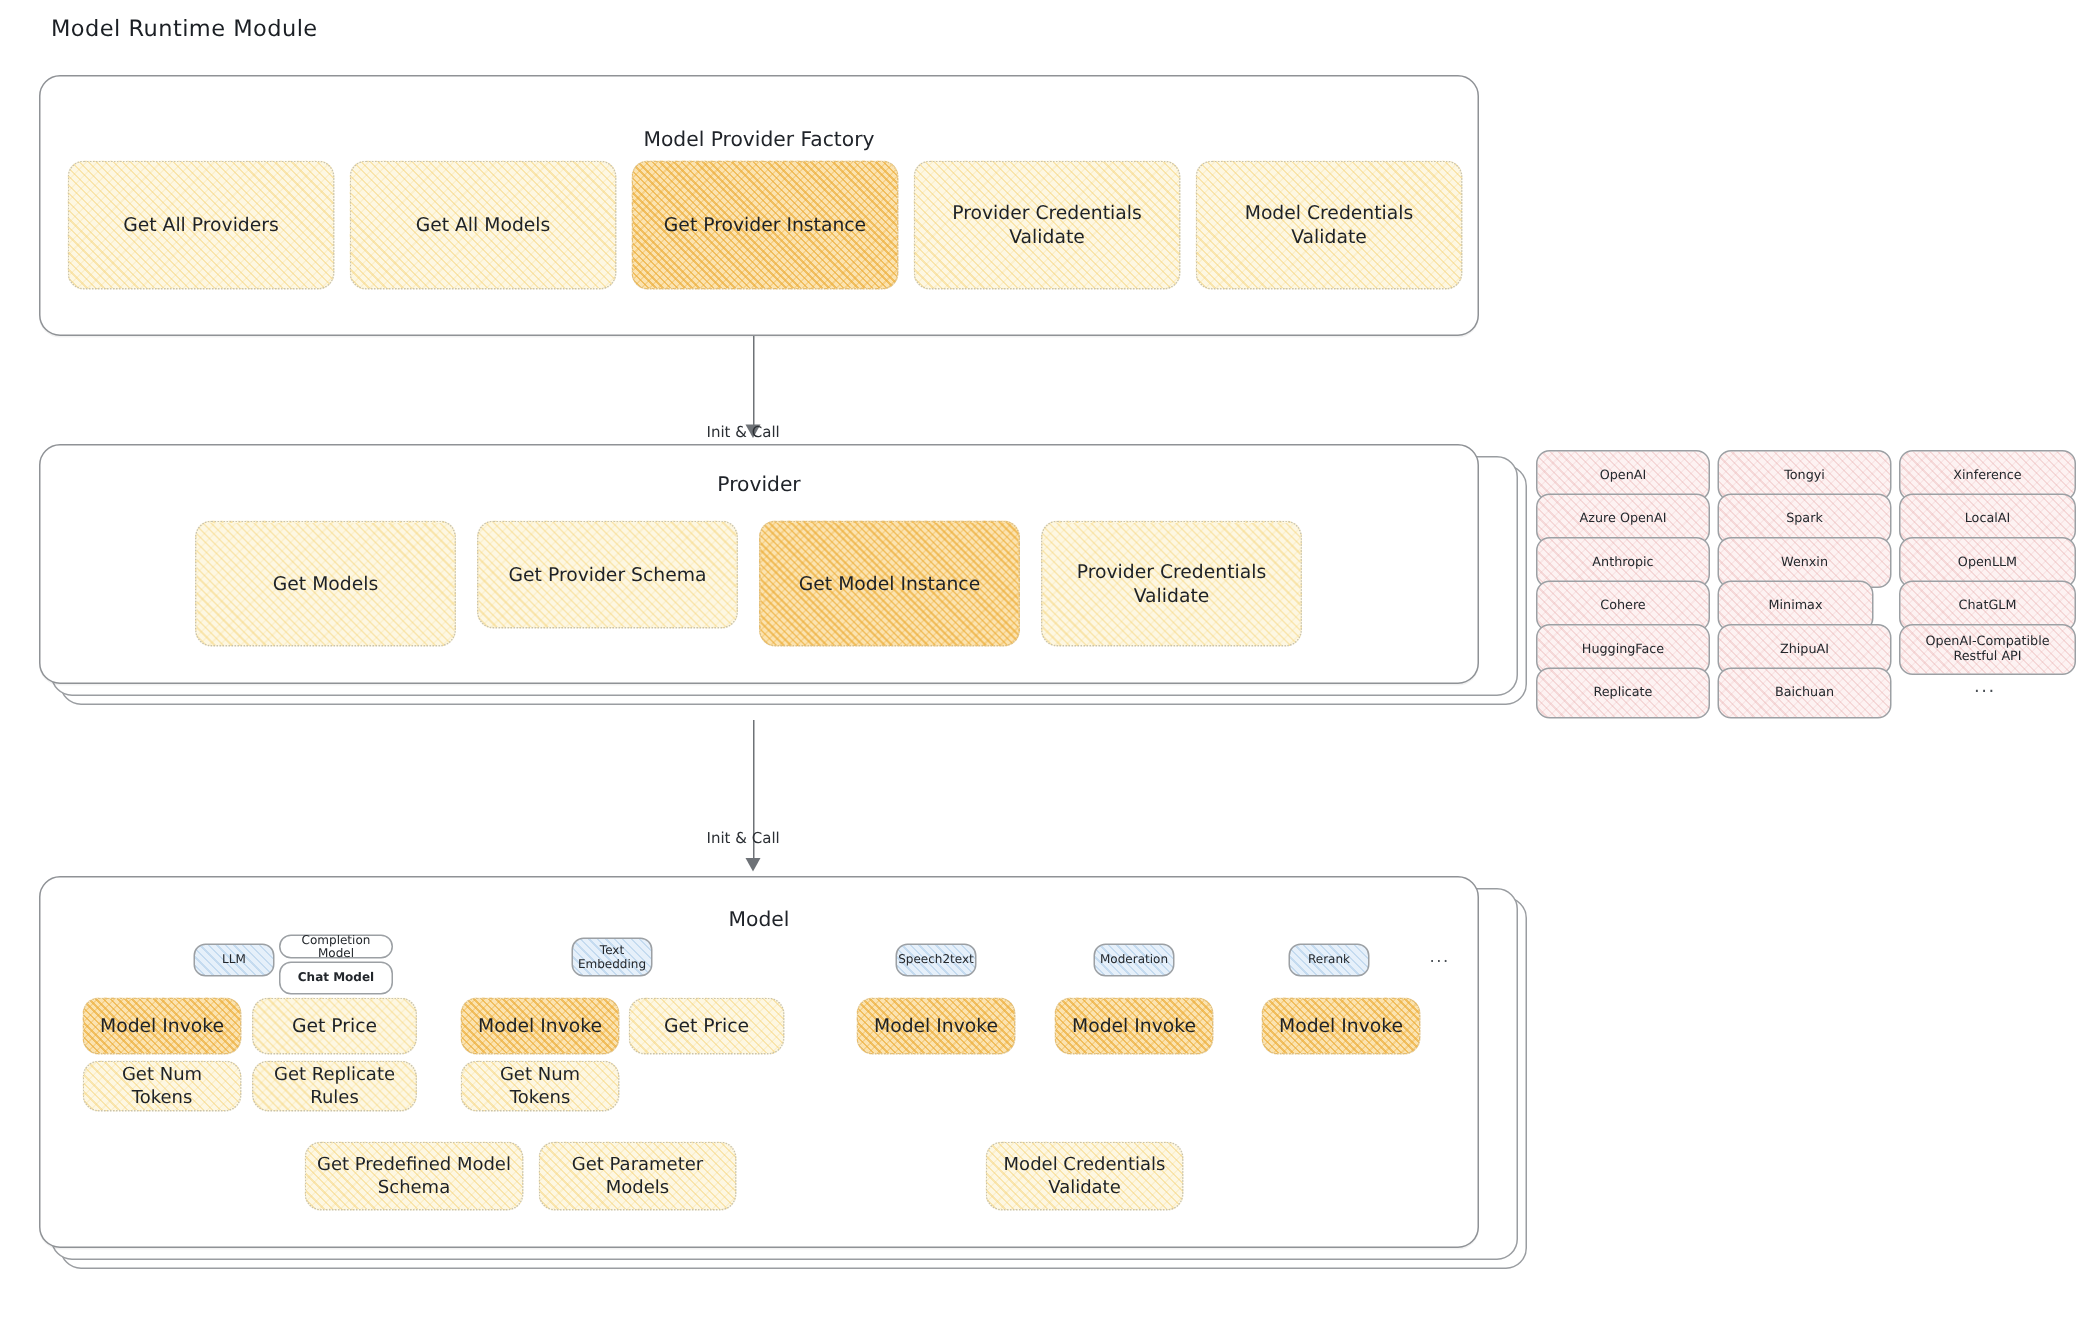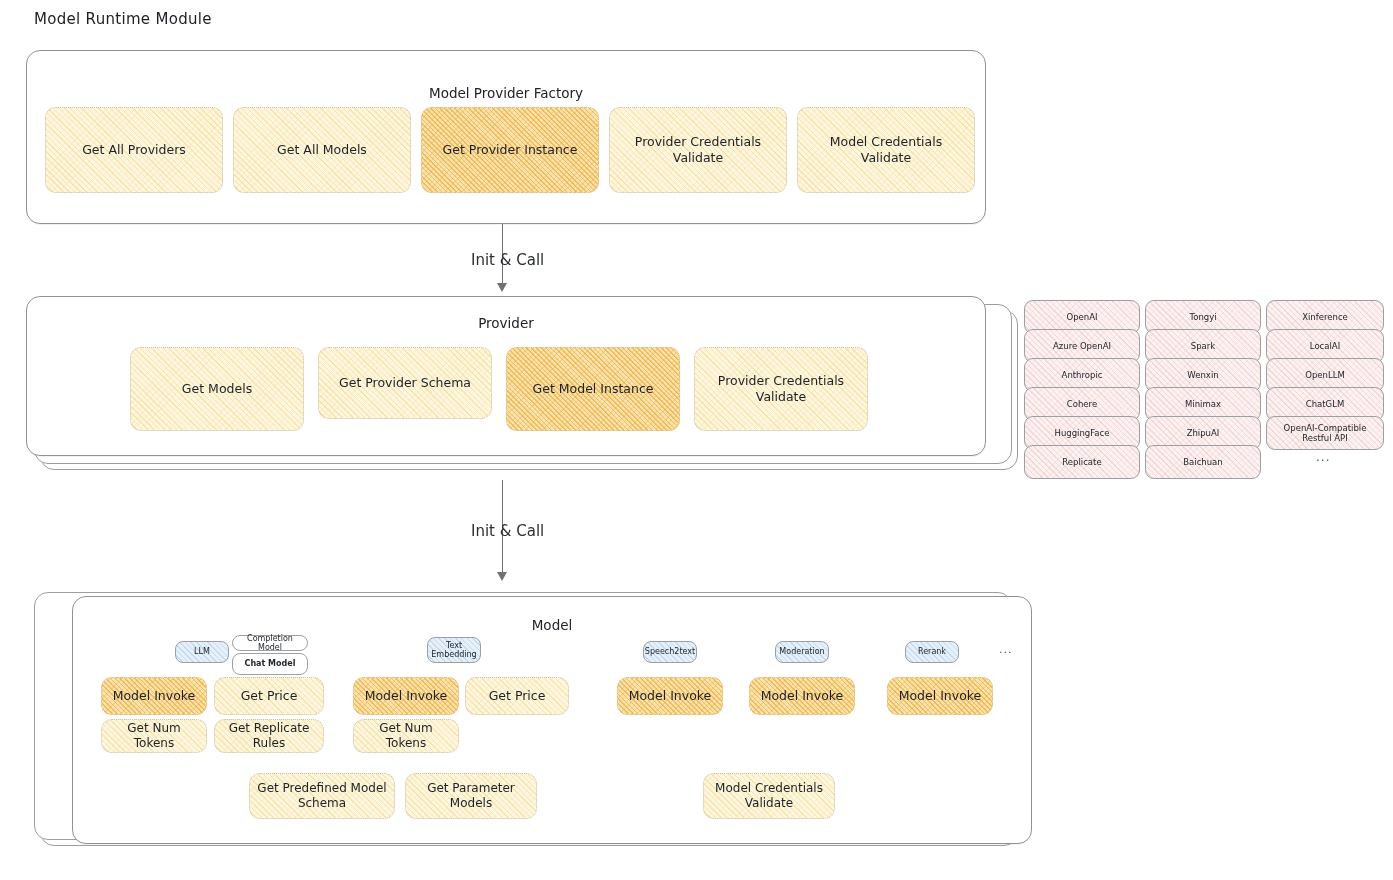--- a/index.html
+++ b/index.html
@@ -92,21 +92,21 @@
   .tag-plain{background:#fff;}
 
   
   .arrow-line{position:absolute;width:1.3px;background:#6e7277;}
   .arrow-head{
     position:absolute;width:0;height:0;
     border-left:5px solid transparent;border-right:5px solid transparent;
     border-top:9px solid #6e7277;
   }
   .arrow-label{
-    position:absolute;font-size:15px;color:#2b2f34;white-space:nowrap;
+    position:absolute;font-size:10px;color:#2b2f34;white-space:nowrap;margin-top:32px;
   }
 </style>
 </head>
 <body>
 
 <div id="page-title" class="hand">Model Runtime Module</div>
 
 <div class="card" style="left:26px;top:50px;width:958px;height:172px;">
   <div class="card-title hand" style="top:18px;margin-top:16px;">Model Provider Factory</div>
 
@@ -146,41 +146,41 @@
   <div class="prov fill-pink hand" style="left:0px;top:0px;width:116px;height:26px;">OpenAI</div>
   <div class="prov fill-pink hand" style="left:0px;top:29px;width:116px;height:26px;">Azure OpenAI</div>
   <div class="prov fill-pink hand" style="left:0px;top:58px;width:116px;height:26px;">Anthropic</div>
   <div class="prov fill-pink hand" style="left:0px;top:87px;width:116px;height:26px;">Cohere</div>
   <div class="prov fill-pink hand" style="left:0px;top:116px;width:116px;height:26px;">HuggingFace</div>
   <div class="prov fill-pink hand" style="left:0px;top:145px;width:116px;height:26px;">Replicate</div>
 
   <div class="prov fill-pink hand" style="left:121px;top:0px;width:116px;height:26px;">Tongyi</div>
   <div class="prov fill-pink hand" style="left:121px;top:29px;width:116px;height:26px;">Spark</div>
   <div class="prov fill-pink hand" style="left:121px;top:58px;width:116px;height:26px;">Wenxin</div>
-  <div class="prov fill-pink hand" style="left:121px;top:87px;width:116px;height:26px;">Minimax</div>
+  <div class="prov fill-pink hand" style="left:121px;top:87px;width:104px;height:26px;">Minimax</div>
   <div class="prov fill-pink hand" style="left:121px;top:116px;width:116px;height:26px;">ZhipuAI</div>
   <div class="prov fill-pink hand" style="left:121px;top:145px;width:116px;height:26px;">Baichuan</div>
 
   <div class="prov fill-pink hand" style="left:242px;top:0px;width:118px;height:26px;">Xinference</div>
   <div class="prov fill-pink hand" style="left:242px;top:29px;width:118px;height:26px;">LocalAI</div>
   <div class="prov fill-pink hand" style="left:242px;top:58px;width:118px;height:26px;">OpenLLM</div>
   <div class="prov fill-pink hand" style="left:242px;top:87px;width:118px;height:26px;">ChatGLM</div>
   <div class="prov fill-pink hand" style="left:242px;top:116px;width:118px;height:26px;">OpenAI-Compatible Restful API</div>
   <div class="ellipsis hand" style="left:292px;top:150px;">...</div>
 </div>
 
 <div class="arrow-line" style="left:502px;top:480px;height:96px;"></div>
 <div class="arrow-head" style="left:497px;top:572px;"></div>
 <div class="arrow-label hand" style="left:471px;top:522px;">Init &amp; Call</div>
 
 <div class="stack" style="position:absolute;left:26px;top:584px;width:995px;height:270px;">
   <div class="l3" style="left:14px;top:14px;width:976px;height:246px;"></div>
   <div class="l2" style="left:8px;top:8px;width:976px;height:246px;"></div>
 
-  <div class="card" style="left:0;top:12px;width:958px;height:246px;margin-left:46px;">
+  <div class="card" style="left:0;top:0;width:958px;height:246px;">
     <div class="card-title hand" style="top:20px;">Model</div>
 
     <div class="tag fill-blue hand" style="left:102px;top:44px;width:54px;height:22px;">LLM</div>
     <div class="tag tag-plain hand" style="left:159px;top:38px;width:76px;height:16px;">Completion Model</div>
     <div class="tag tag-plain hand" style="left:159px;top:56px;width:76px;height:22px;font-weight:bold;">Chat Model</div>
 
     <div class="node fill-orange hand" style="left:28px;top:80px;width:106px;height:38px;">Model Invoke</div>
     <div class="node fill-yellow hand" style="left:141px;top:80px;width:110px;height:38px;">Get Price</div>
     <div class="node fill-yellow hand" style="left:28px;top:122px;width:106px;height:34px;font-size:12px;">Get Num Tokens</div>
     <div class="node fill-yellow hand" style="left:141px;top:122px;width:110px;height:34px;font-size:12px;">Get Replicate Rules</div>

